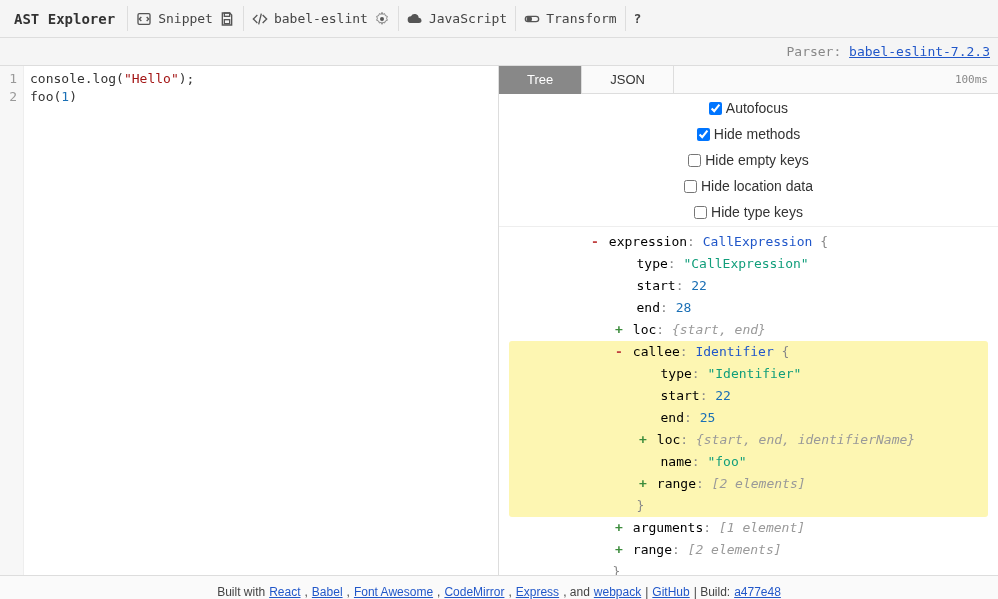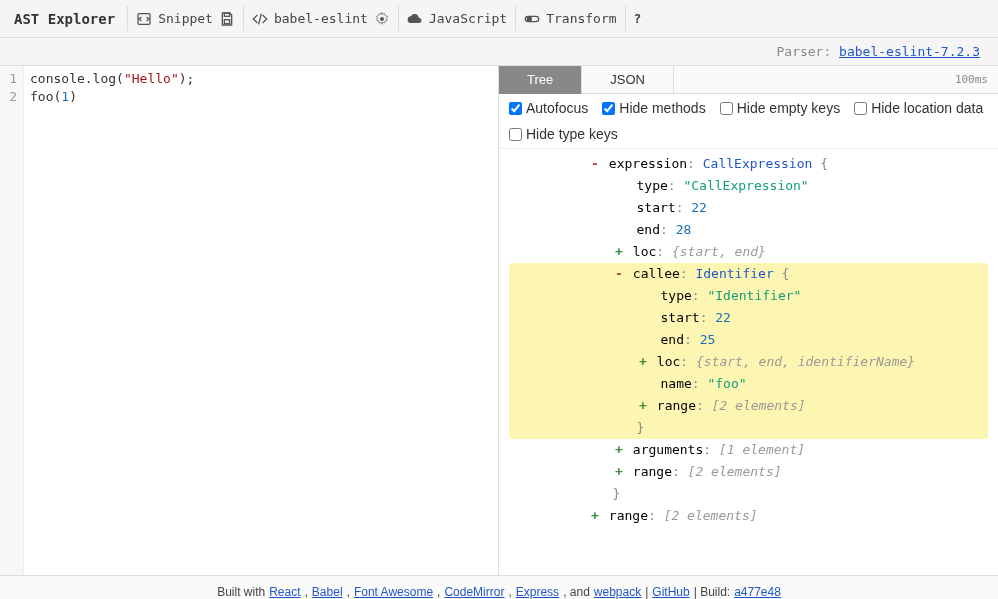--- a/index.html
+++ b/index.html
@@ -2,36 +2,36 @@
 <html><head>
 <meta charset="utf-8">
 <style>
 * { box-sizing: border-box; margin: 0; padding: 0; }
 body { font-family: "Helvetica Neue", Arial, sans-serif; font-size: 13px; color: #333; background: #fff; width: 998px; height: 599px; overflow: hidden; display: flex; flex-direction: column; }
 .toolbar { background: #f5f5f5; border-bottom: 1px solid #ddd; display: flex; align-items: center; height: 38px; padding: 0 6px; }
 .toolbar-item { display: inline-flex; align-items: center; padding: 0 8px; height: 25px; gap: 6px; border-right: 1px solid #ddd; cursor: pointer; font-family: Menlo, Consolas, monospace; font-size: 13px; color: #444; }
 .toolbar-title { font-weight: bold; font-family: Menlo, Consolas, monospace; font-size: 14px; color: #333; padding-right: 12px; }
 .icon { width: 16px; height: 16px; display: inline-flex; align-items: center; justify-content: center; color: #555; }
 .icon svg { width: 16px; height: 16px; }
-.parser-line { background: #f5f5f5; border-bottom: 1px solid #ddd; height: 28px; display: flex; align-items: center; justify-content: flex-end; padding: 0 18px; font-family: Menlo, Consolas, monospace; font-size: 13px; color: #888; }
+.parser-line { background: #f5f5f5; border-bottom: 1px solid #ddd; height: 28px; display: flex; align-items: center; justify-content: flex-end; padding: 0 8px; font-family: Menlo, Consolas, monospace; font-size: 13px; color: #888; }
 .parser-line a { color: #2157c9; text-decoration: underline; }
 .main { flex: 1; display: flex; overflow: hidden; }
 .editor { width: 50%; border-right: 1px solid #ddd; background: #fff; display: flex; font-family: Menlo, Consolas, monospace; font-size: 13px; line-height: 18px; }
 .gutter { background: #f7f7f7; color: #999; text-align: right; padding: 4px 6px 4px 4px; border-right: 1px solid #eee; min-width: 24px; }
 .code { padding: 4px 6px; white-space: pre; }
 .tok-call { color: #333; }
 .tok-str { color: #a31515; }
 .tok-punct { color: #333; }
 .tok-num { color: #1a6fb5; }
 .ast-panel { width: 50%; display: flex; flex-direction: column; overflow: hidden; }
 .ast-tabs { display: flex; border-bottom: 1px solid #ddd; align-items: center; height: 28px; background: #fafafa; }
 .ast-tab { padding: 0 28px; height: 28px; display: flex; align-items: center; cursor: pointer; border-right: 1px solid #ddd; font-size: 13px; }
 .ast-tab.active { background: #888; color: #fff; }
 .ast-time { margin-left: auto; padding: 0 10px; color: #888; font-size: 11px; font-family: Menlo, Consolas, monospace; }
-.ast-options { padding: 6px 10px; border-bottom: 1px solid #eee; display: flex; flex-wrap: wrap; gap: 10px 14px; align-items: center; font-size: 14px; }
+.ast-options { padding: 6px 10px; border-bottom: 1px solid #eee; display: flex; flex-wrap: wrap; gap: 10px 6px; align-items: center; font-size: 14px; flex-direction: column; }
 .ast-options label { display: inline-flex; align-items: center; gap: 4px; cursor: pointer; }
 .ast-tree { flex: 1; overflow: auto; font-family: Menlo, Consolas, monospace; font-size: 13px; line-height: 22px; padding: 4px 0 4px 10px; }
 .node-row { white-space: nowrap; }
 .toggle { display: inline-block; width: 12px; text-align: center; font-weight: bold; cursor: pointer; }
 .toggle.minus { color: #c04040; }
 .toggle.plus { color: #3c8c3c; }
 .key { color: #000000; }
 .ident { color: #2157c9; }
 .strq { color: #119e7b; }
 .num { color: #1a6fb5; }

